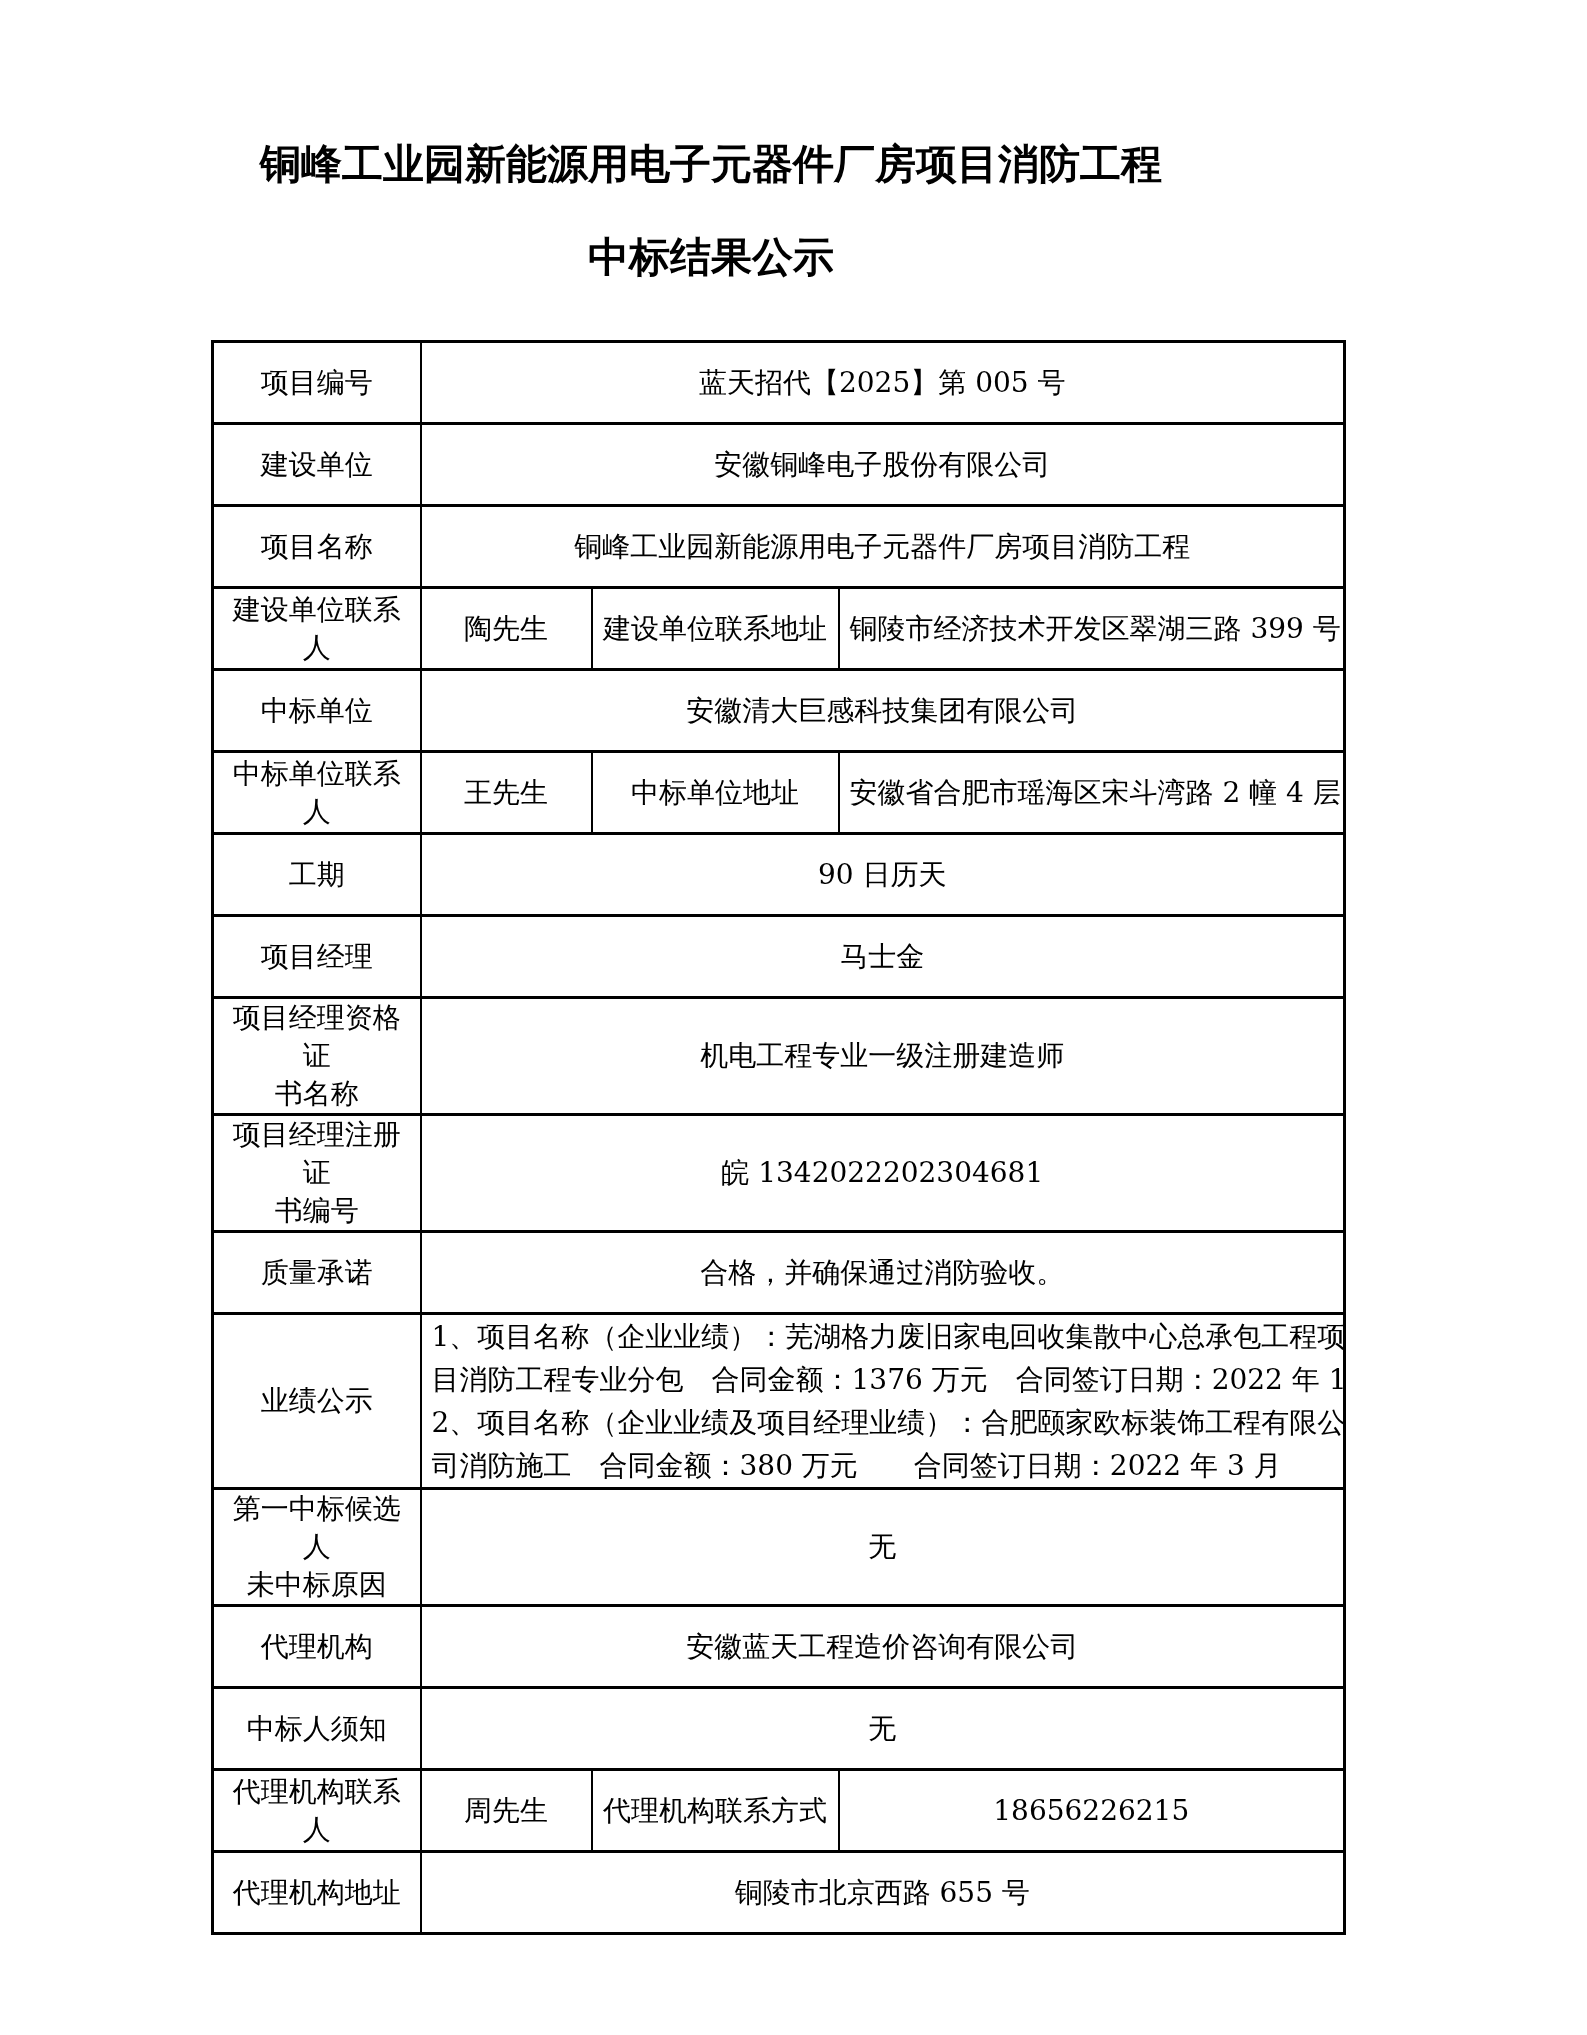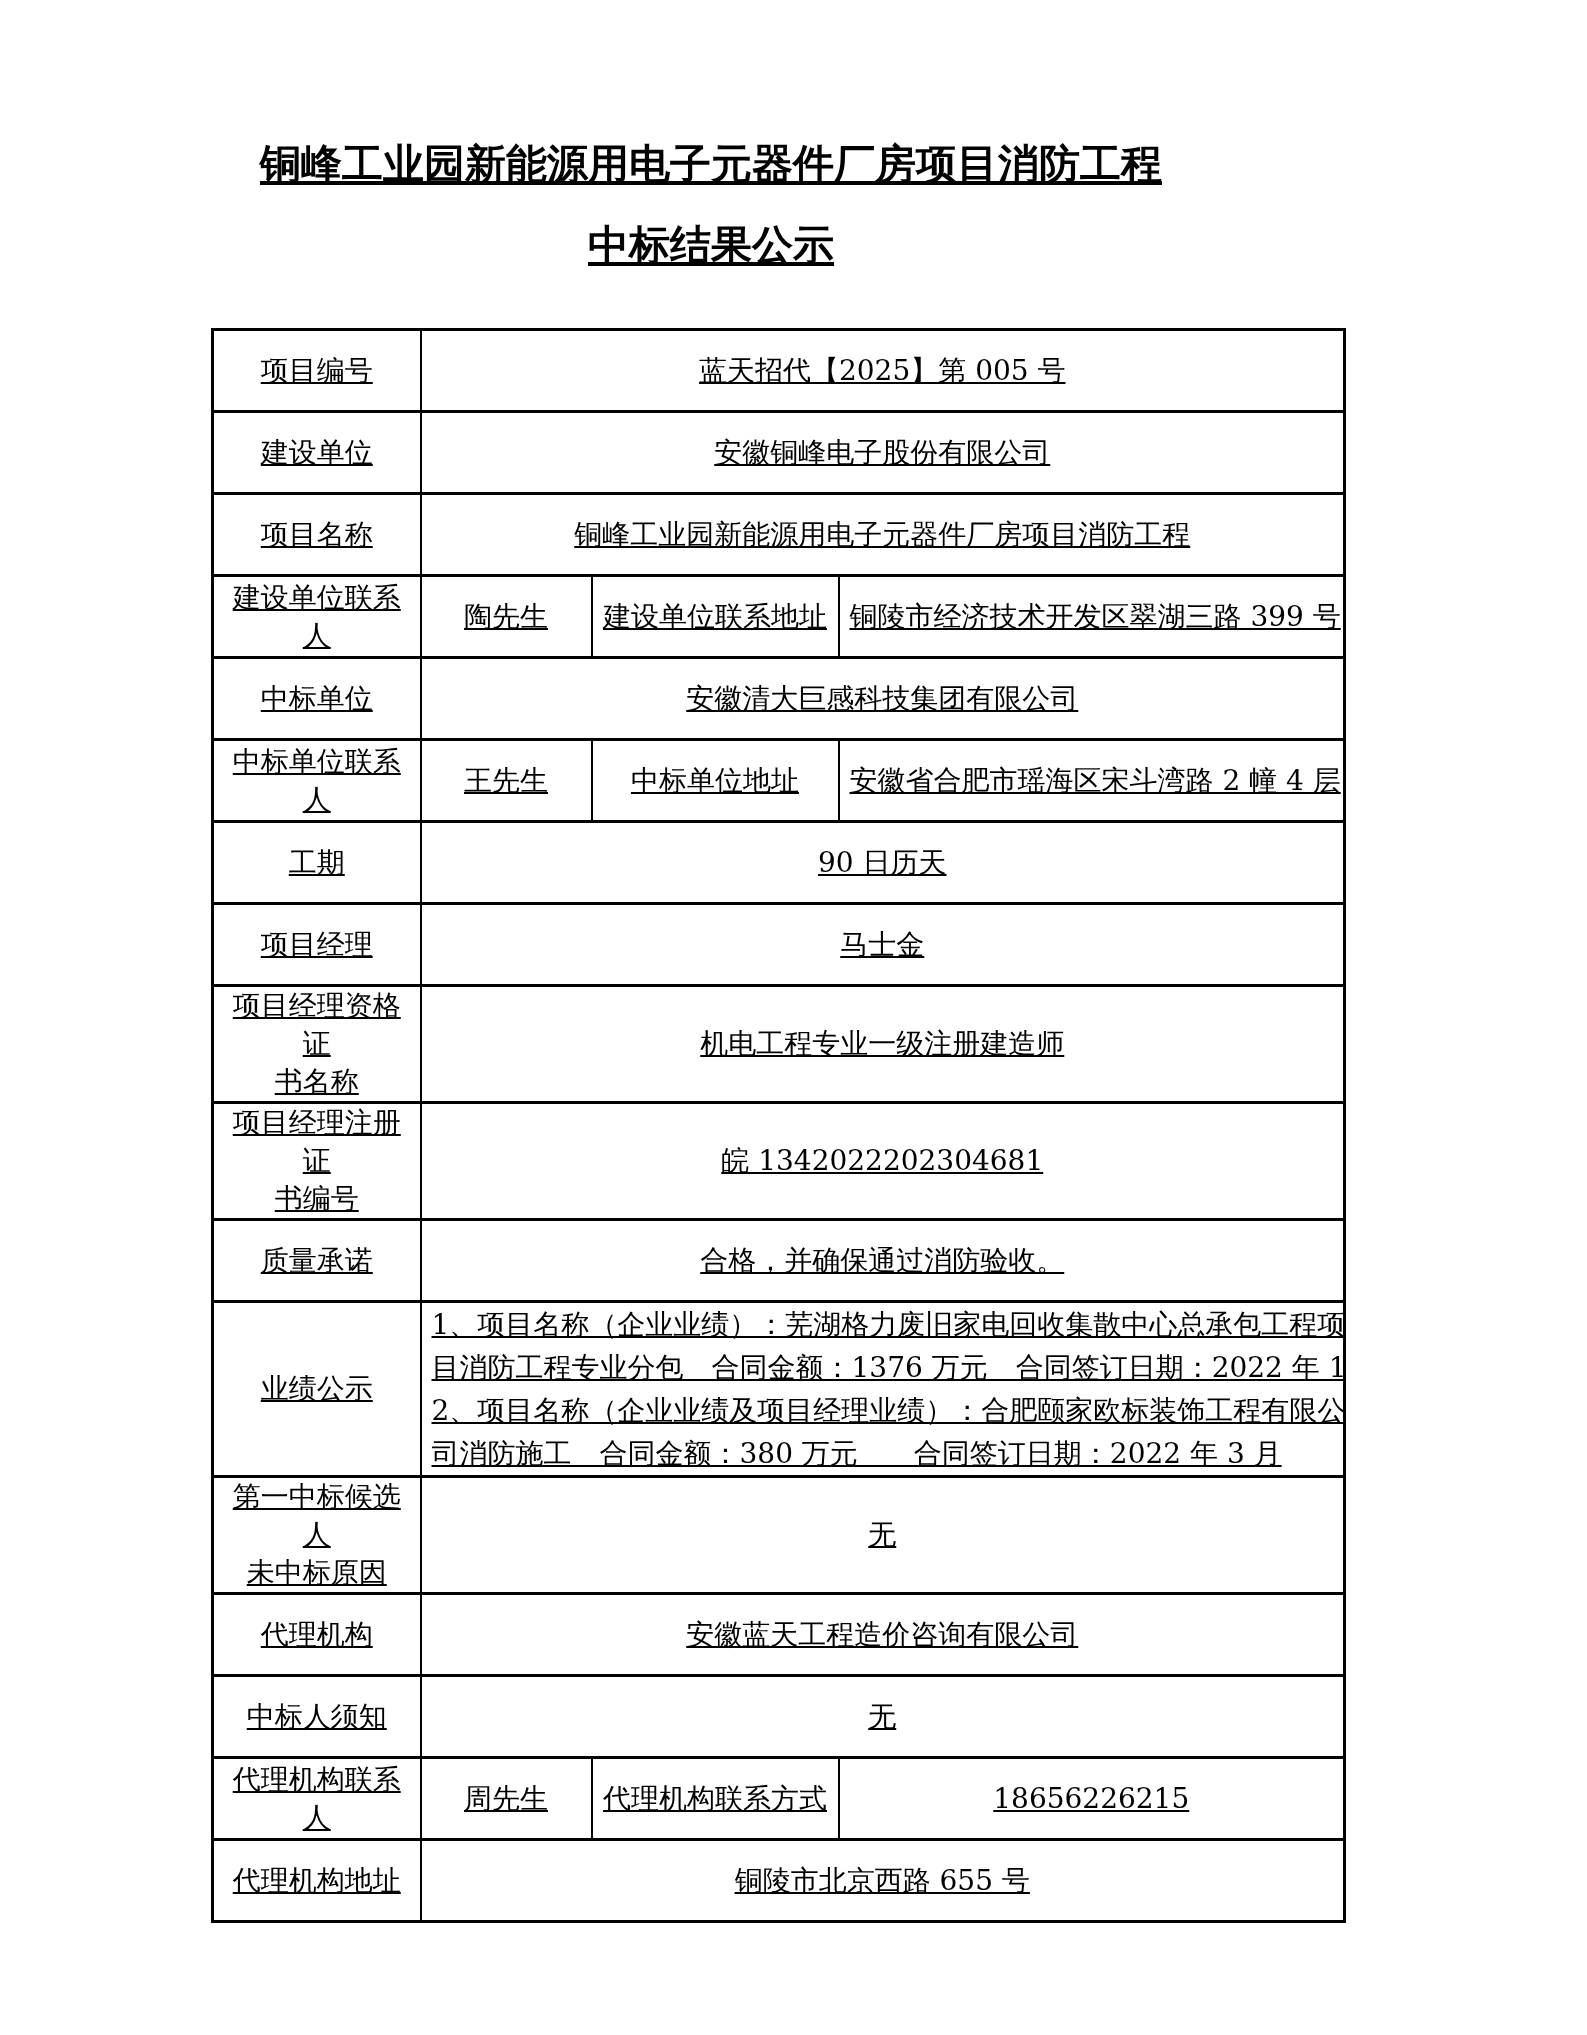--- a/index.html
+++ b/index.html
@@ -12,32 +12,31 @@
     height: 2035px;
     position: relative;
     font-family: "DejaVu Serif", "Liberation Serif", serif;
     color: #000000;
   }
   .doc {
     position: absolute;
     left: 211px;
     top: 0;
     width: 1000px;
-    text-decoration: underline;
   }
   .title1 {
     margin: 0;
     padding-top: 140px;
     text-align: center;
     font-size: 41px;
     line-height: 49px;
     font-weight: 700;
   }
   .title2 {
-    margin: 0;
+    margin: 12px;
     padding-top: 32px;
     text-align: center;
     font-size: 41px;
     line-height: 49px;
     font-weight: 700;
   }
   table.result {
     margin-top: 58px;
     border-collapse: collapse;
     table-layout: fixed;

